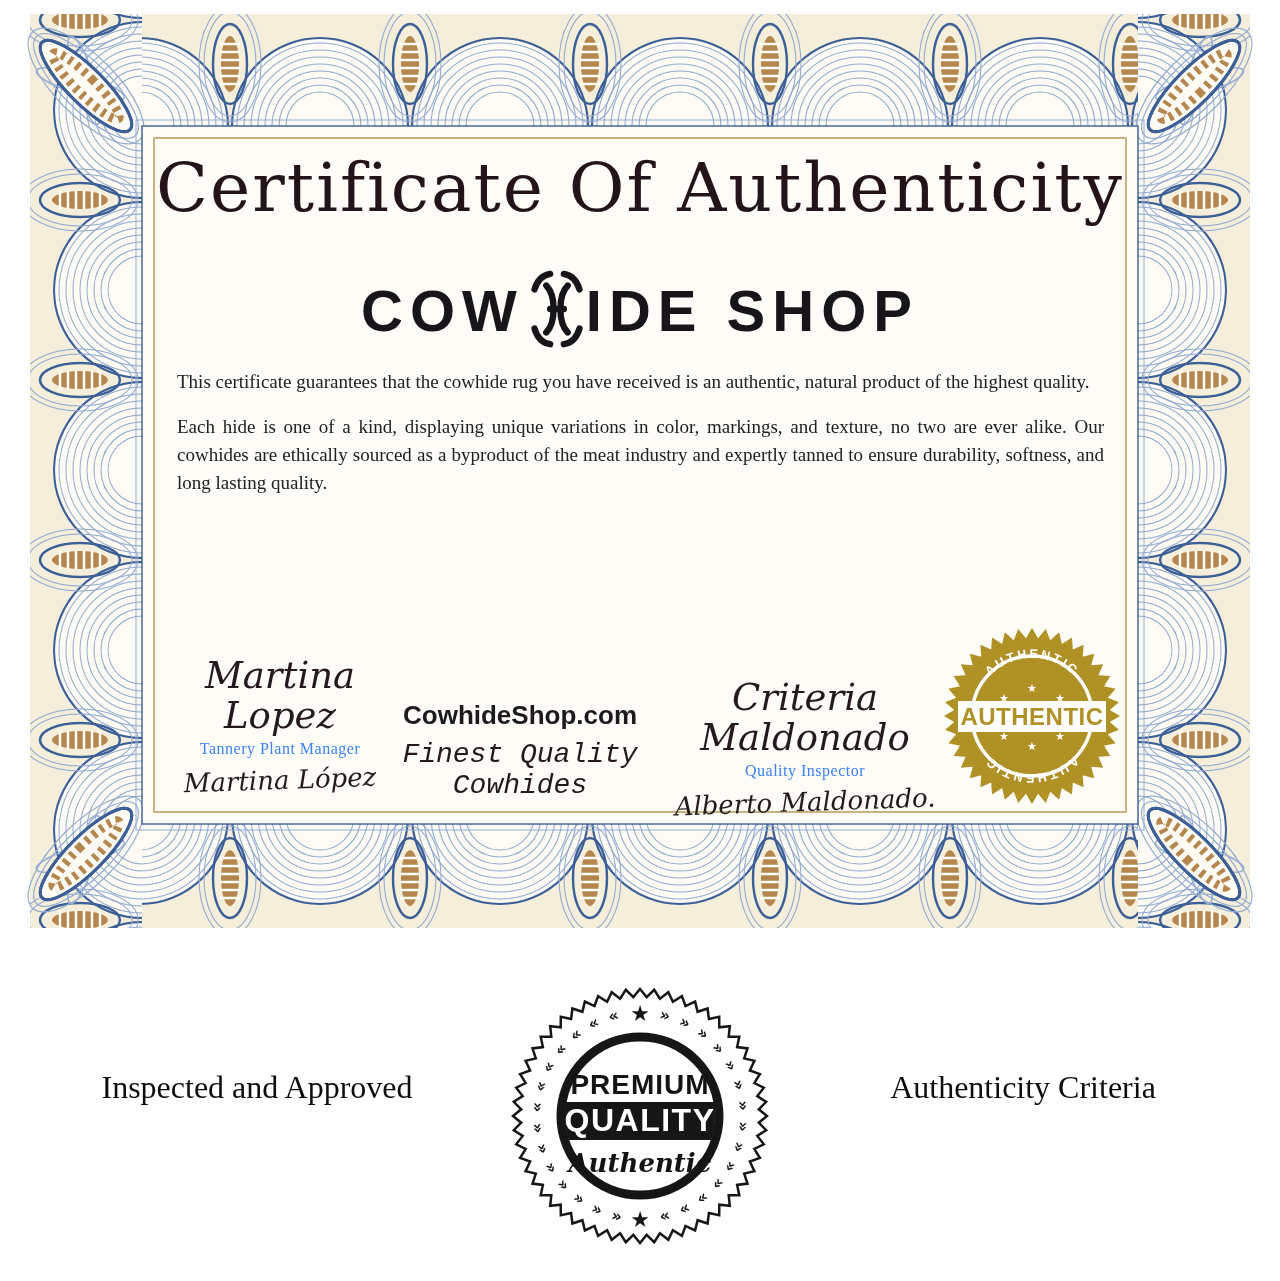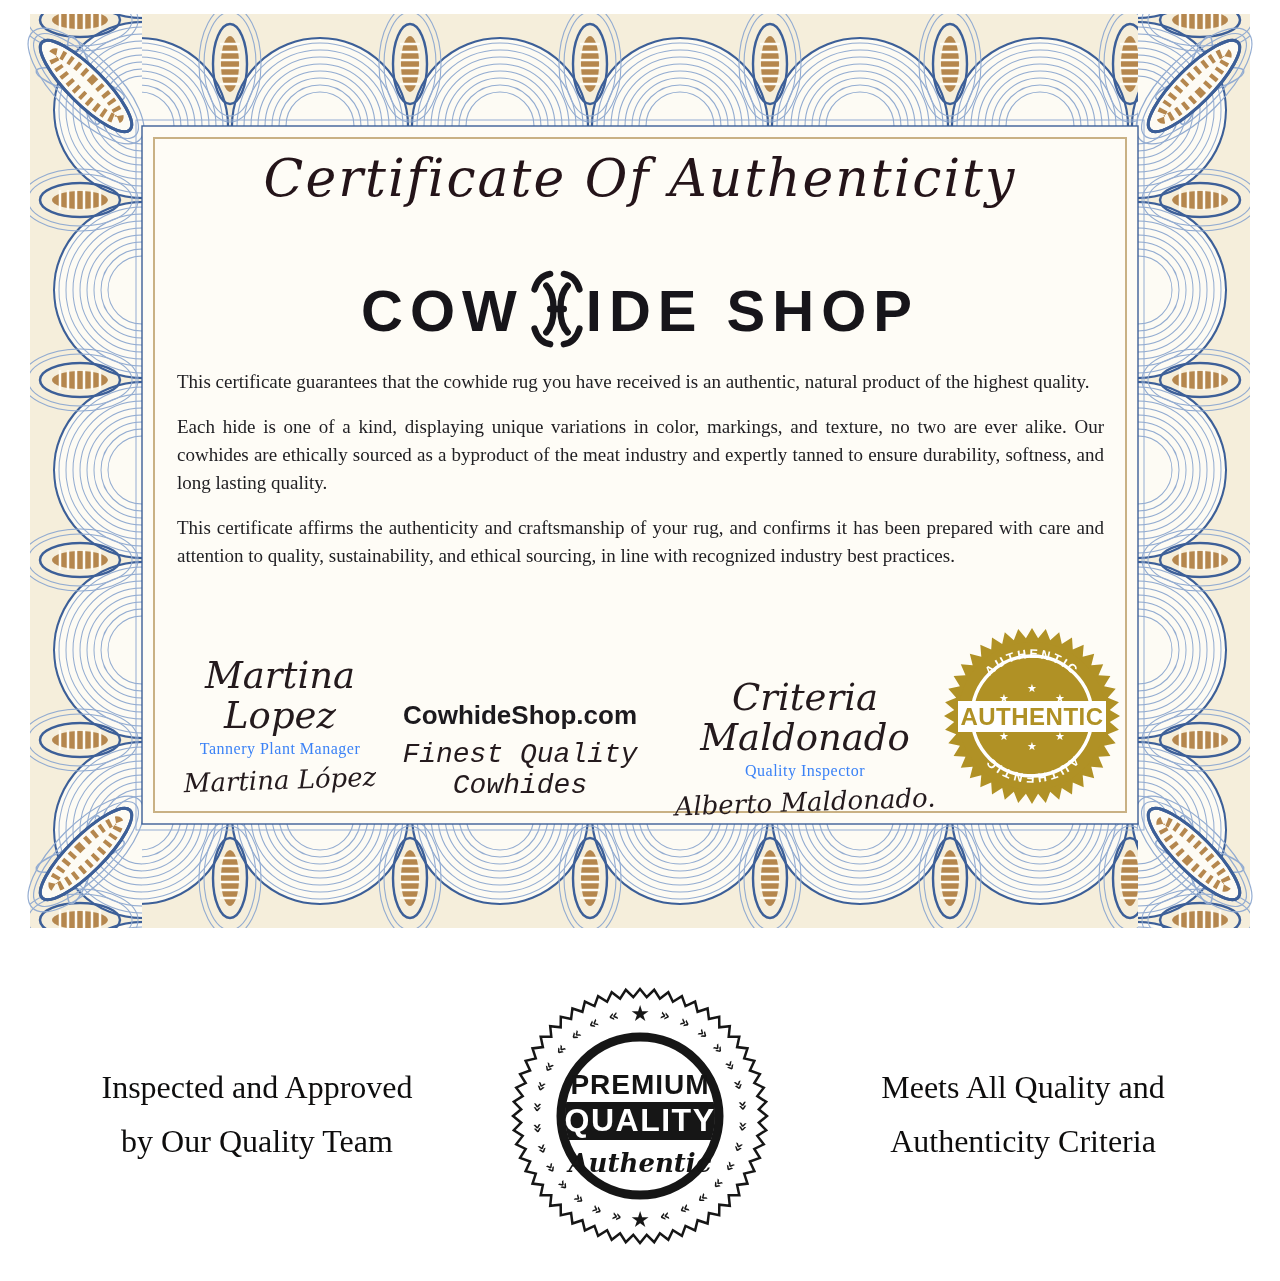--- a/index.html
+++ b/index.html
@@ -7,22 +7,22 @@
     width:1280px;height:1281px;position:relative;background:#ffffff;
     font-family:"Liberation Serif",serif;overflow:hidden;
   }
   .abs{position:absolute;}
 
   
   #border-svg{left:0;top:0;width:1280px;height:940px;}
 
   .cert-title{
     left:0;top:148px;width:1280px;text-align:center;
-    font-family:"DejaVu Serif",serif;font-style:italic;
-    font-size:52px;letter-spacing:2px;color:#241419;
+    font-family:"DejaVu Serif",serif;
+    font-size:68px;letter-spacing:2px;color:#241419;
   }
   .brand-row{
     left:0;top:268px;width:1280px;display:flex;justify-content:center;align-items:center;
     font-family:"Liberation Sans",sans-serif;font-weight:700;font-size:58px;
     letter-spacing:7px;color:#17151a;
   }
   .brand-glyph{width:54px;height:84px;margin:0 2px 0 6px;flex:0 0 auto;}
 
   .cert-body{
     left:177px;top:368px;width:927px;color:#212024;
@@ -160,21 +160,20 @@
       <path d="M4,62 Q8,76 20,78"></path>
       <path d="M34,78 Q46,76 50,62"></path>
     </g>
   </svg>
   <span>IDE SHOP</span>
 </div>
 
 <div class="abs cert-body">
   <p>This certificate guarantees that the cowhide rug you have received is an authentic, natural product of the highest quality.</p>
   <p>Each hide is one of a kind, displaying unique variations in color, markings, and texture, no two are ever alike. Our cowhides are ethically sourced as a byproduct of the meat industry and expertly tanned to ensure durability, softness, and long lasting quality.</p>
-  <p>This certificate affirms the authenticity and craftsmanship of your rug, and confirms it has been prepared with care and attention to quality, sustainability, and ethical sourcing, in line with recognized industry best practices.</p>
 </div>
 
 <div id="sig-left" class="abs sig-block">
   <div class="sig-name">Martina Lopez</div>
   <div class="sig-role">Tannery Plant Manager</div>
   <div class="sig-script">Martina López</div>
 </div>
 
 <div id="sig-center" class="abs sig-block">
   <div class="sig-site">CowhideShop.com</div>
@@ -202,21 +201,20 @@
   <text class="seal-star" x="118" y="76">★</text>
   <text class="seal-star" x="90" y="124">★</text>
   <text class="seal-star" x="62" y="114">★</text>
   <text class="seal-star" x="118" y="114">★</text>
   <rect x="16" y="75" width="148" height="31" fill="#ffffff"></rect>
   <text class="seal-band-text" x="90" y="99" fill="#b09125">AUTHENTIC</text>
 </svg>
 
 <div id="foot-left" class="abs foot-text">
   <div>Inspected and Approved</div>
-  <div>by Our Quality Team</div>
 </div>
 
 <svg id="quality-badge" class="abs" viewBox="0 0 268 268" aria-hidden="true">
   <polygon fill="none" stroke="#161616" stroke-width="2.5" points="134.0,7.0 140.7,15.2 148.2,7.8 153.9,16.7 162.3,10.2 166.9,19.7 175.9,14.1 179.5,24.1 189.1,19.6 191.6,29.8 201.6,26.5 202.9,36.9 213.2,34.7 213.3,45.3 223.8,44.2 222.7,54.7 233.3,54.8 231.1,65.1 241.5,66.4 238.2,76.4 248.4,78.9 243.9,88.5 253.9,92.1 248.3,101.1 257.8,105.7 251.3,114.1 260.2,119.8 252.8,127.3 261.0,134.0 252.8,140.7 260.2,148.2 251.3,153.9 257.8,162.3 248.3,166.9 253.9,175.9 243.9,179.5 248.4,189.1 238.2,191.6 241.5,201.6 231.1,202.9 233.3,213.2 222.7,213.3 223.8,223.8 213.3,222.7 213.2,233.3 202.9,231.1 201.6,241.5 191.6,238.2 189.1,248.4 179.5,243.9 175.9,253.9 166.9,248.3 162.3,257.8 153.9,251.3 148.2,260.2 140.7,252.8 134.0,261.0 127.3,252.8 119.8,260.2 114.1,251.3 105.7,257.8 101.1,248.3 92.1,253.9 88.5,243.9 78.9,248.4 76.4,238.2 66.4,241.5 65.1,231.1 54.8,233.3 54.7,222.7 44.2,223.8 45.3,213.3 34.7,213.2 36.9,202.9 26.5,201.6 29.8,191.6 19.6,189.1 24.1,179.5 14.1,175.9 19.7,166.9 10.2,162.3 16.7,153.9 7.8,148.2 15.2,140.7 7.0,134.0 15.2,127.3 7.8,119.8 16.7,114.1 10.2,105.7 19.7,101.1 14.1,92.1 24.1,88.5 19.6,78.9 29.8,76.4 26.5,66.4 36.9,65.1 34.7,54.8 45.3,54.7 44.2,44.2 54.7,45.3 54.8,34.7 65.1,36.9 66.4,26.5 76.4,29.8 78.9,19.6 88.5,24.1 92.1,14.1 101.1,19.7 105.7,10.2 114.1,16.7 119.8,7.8 127.3,15.2"></polygon>
   <g id="laurel-ring">
       <text x="158.9" y="34.1" transform="rotate(14.0 158.9 34.1)" class="laurel-glyph">»</text>
       <text x="178.7" y="41.2" transform="rotate(25.7 178.7 41.2)" class="laurel-glyph">»</text>
       <text x="196.6" y="52.2" transform="rotate(37.4 196.6 52.2)" class="laurel-glyph">»</text>
       <text x="211.9" y="66.6" transform="rotate(49.1 211.9 66.6)" class="laurel-glyph">»</text>
       <text x="223.9" y="83.8" transform="rotate(60.8 223.9 83.8)" class="laurel-glyph">»</text>
@@ -252,15 +250,14 @@
         <circle cx="134" cy="134" r="75"></circle>
       </clipPath>
     </defs>
   <text class="badge-premium" x="134" y="112">PREMIUM</text>
   <rect x="56" y="120" width="156" height="38" fill="#161616" clip-path="url(#badge-clip)"></rect>
   <text class="badge-quality" x="134" y="149">QUALITY</text>
   <text class="badge-authentic" x="134" y="190">Authentic</text>
 </svg>
 
 <div id="foot-right" class="abs foot-text">
-  <div>Meets All Quality and</div>
   <div>Authenticity Criteria</div>
 </div>
 
 </body></html>

